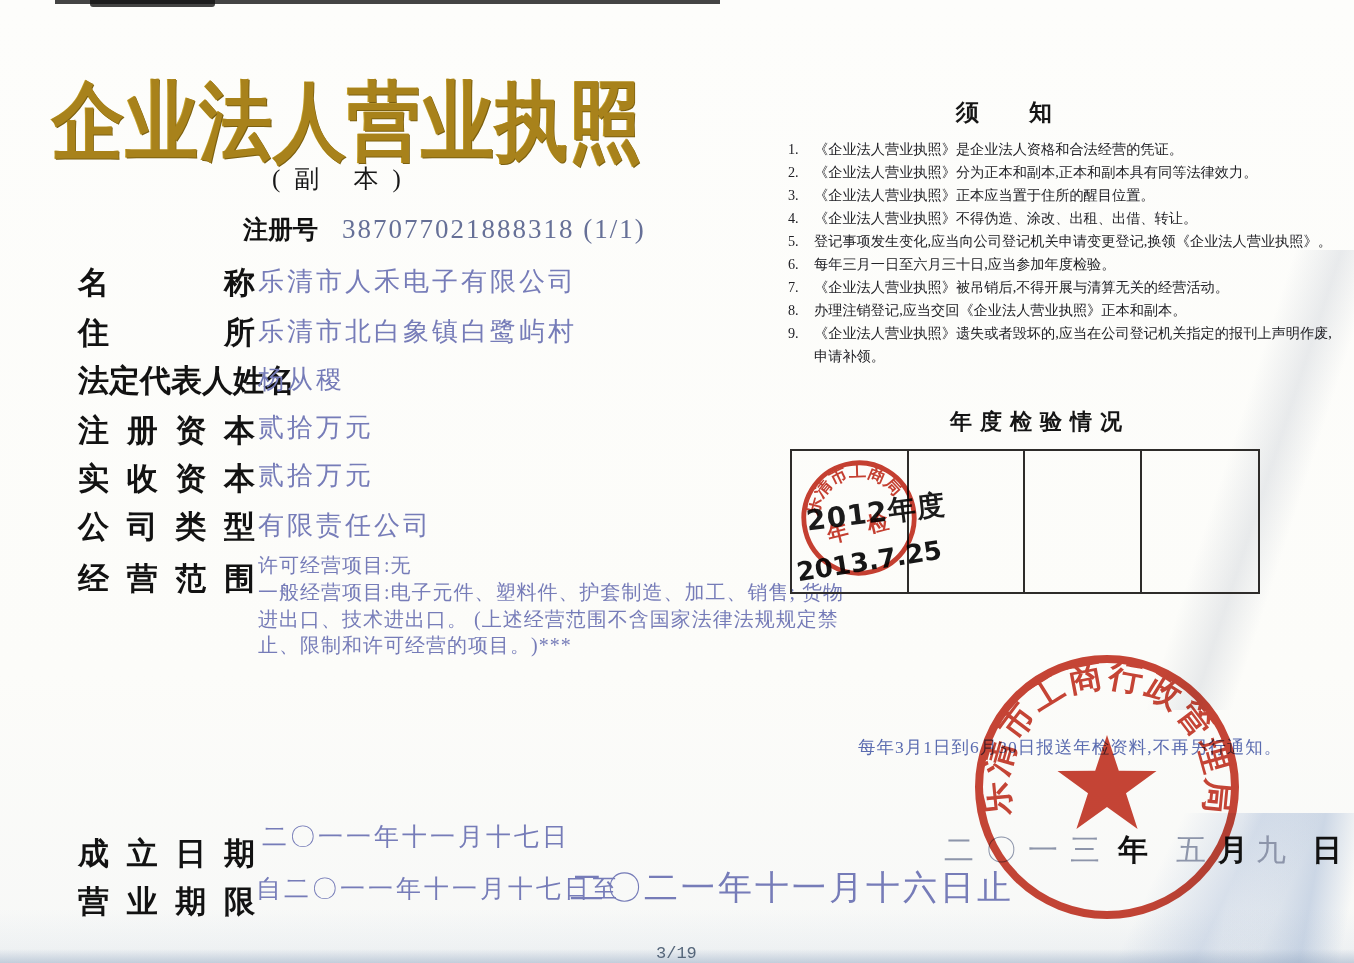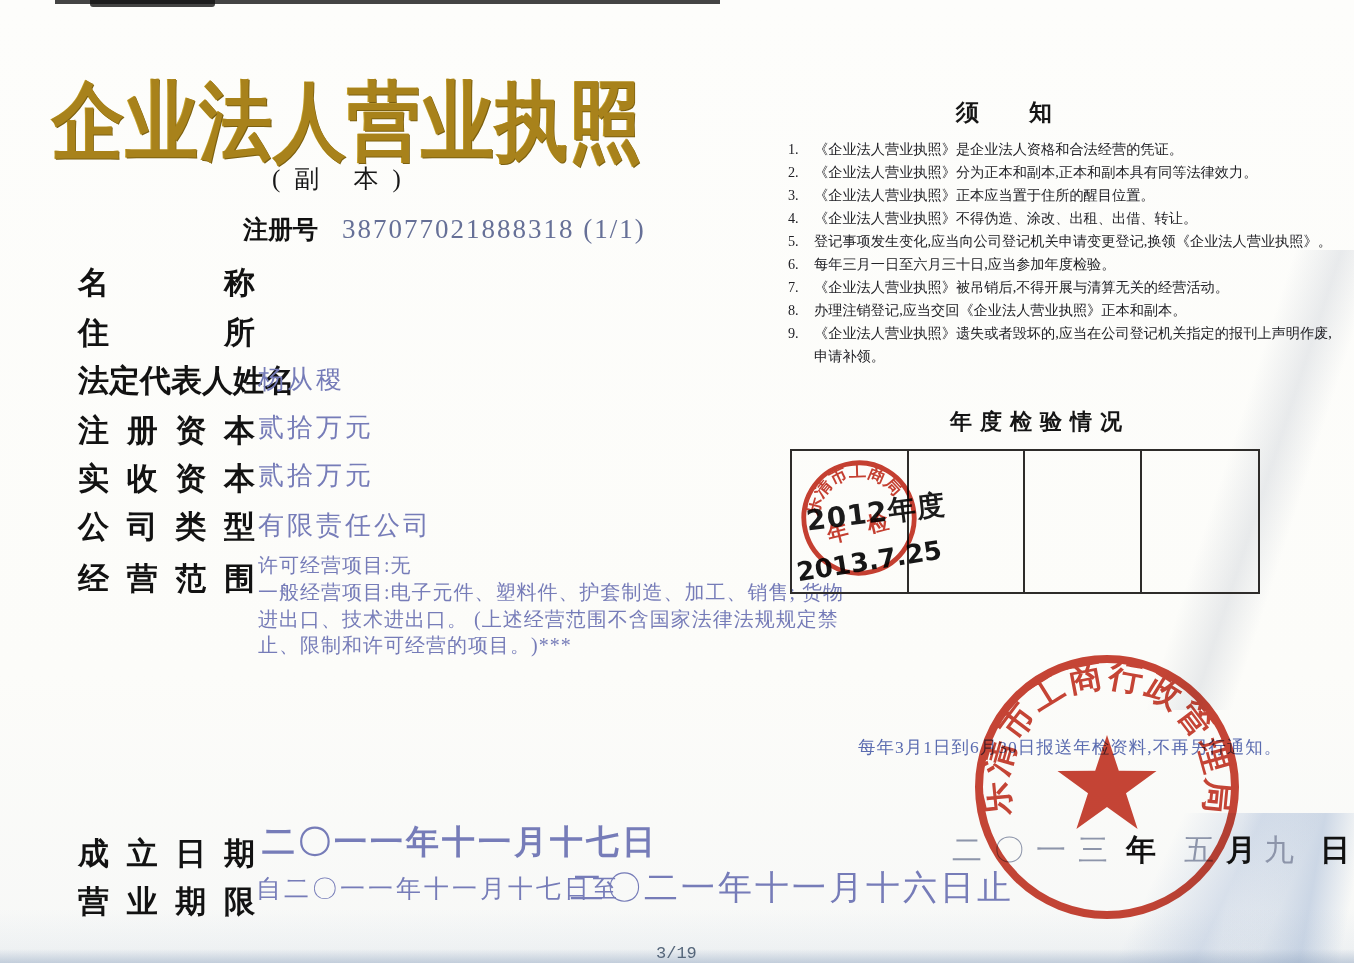--- a/index.html
+++ b/index.html
@@ -58,25 +58,25 @@
     transform:rotate(-14deg);opacity:.93;mix-blend-mode:multiply;}
   .hand1{position:absolute;left:806px;top:494px;font-family:"DejaVu Sans",sans-serif;font-weight:700;
     font-size:28px;color:#1b1b1b;transform:rotate(-7deg);letter-spacing:1px;mix-blend-mode:multiply;}
   .hand2{position:absolute;left:796px;top:546px;font-family:"DejaVu Sans",sans-serif;font-weight:700;
     font-size:26px;color:#161616;transform:rotate(-9deg);mix-blend-mode:multiply;}
 
   .blue-note{position:absolute;left:858px;top:735px;font-size:17.5px;color:#5b6cb0;letter-spacing:1px;z-index:2;white-space:nowrap;}
   .big-stamp{position:absolute;left:957px;top:637px;width:300px;height:300px;z-index:5;opacity:.9;mix-blend-mode:multiply;}
 
   .issue-date{position:absolute;left:944px;top:830px;font-size:30px;z-index:2;white-space:nowrap;}
-  .d-faint{color:#8d95aa;letter-spacing:12px;margin-left:8px;}
+  .d-faint{color:#8d95aa;letter-spacing:12px;}
   .d-dark{color:#111;font-weight:900;font-family:"Liberation Sans",sans-serif;}
   .d-sp{display:inline-block;}
 
-  .est-value{position:absolute;left:262px;top:820px;font-size:33px;color:#767cb8;letter-spacing:3px;white-space:nowrap;font-weight:bold;}
+  .est-value{position:absolute;left:262px;top:820px;font-size:25px;color:#767cb8;letter-spacing:3px;white-space:nowrap;}
   .term-from{position:absolute;left:256px;top:872px;font-size:25px;color:#767cb8;letter-spacing:3px;white-space:nowrap;}
   .term-to{position:absolute;left:570px;top:865px;font-size:34px;color:#767cb8;letter-spacing:3px;white-space:nowrap;}
 
   .page-num{position:absolute;left:656px;top:944px;font-family:Liberation Mono, monospace;
     font-size:17px;color:#55667a;}
 </style>
 </head>
 <body>
 
 <div class="page">
@@ -92,25 +92,27 @@
   <div class="subtitle">(副  本)</div>
   <div class="reg-line">
     <span class="reg-label">注册号</span>
     <span class="reg-value">387077021888318 (1/1)</span>
   </div>
 
   <div class="f-label" style="top:262px">
       <span>名</span>
       <span>称</span>
     </div>
+  <div class="f-value" style="top:264px">乐清市人禾电子有限公司</div>
 
   <div class="f-label" style="top:312px">
       <span>住</span>
       <span>所</span>
     </div>
+  <div class="f-value" style="top:314px">乐清市北白象镇白鹭屿村</div>
 
   <div class="f-label" style="top:360px">
       <span>法</span>
       <span>定</span>
       <span>代</span>
       <span>表</span>
       <span>人</span>
       <span>姓</span>
       <span>名</span>
     </div>

